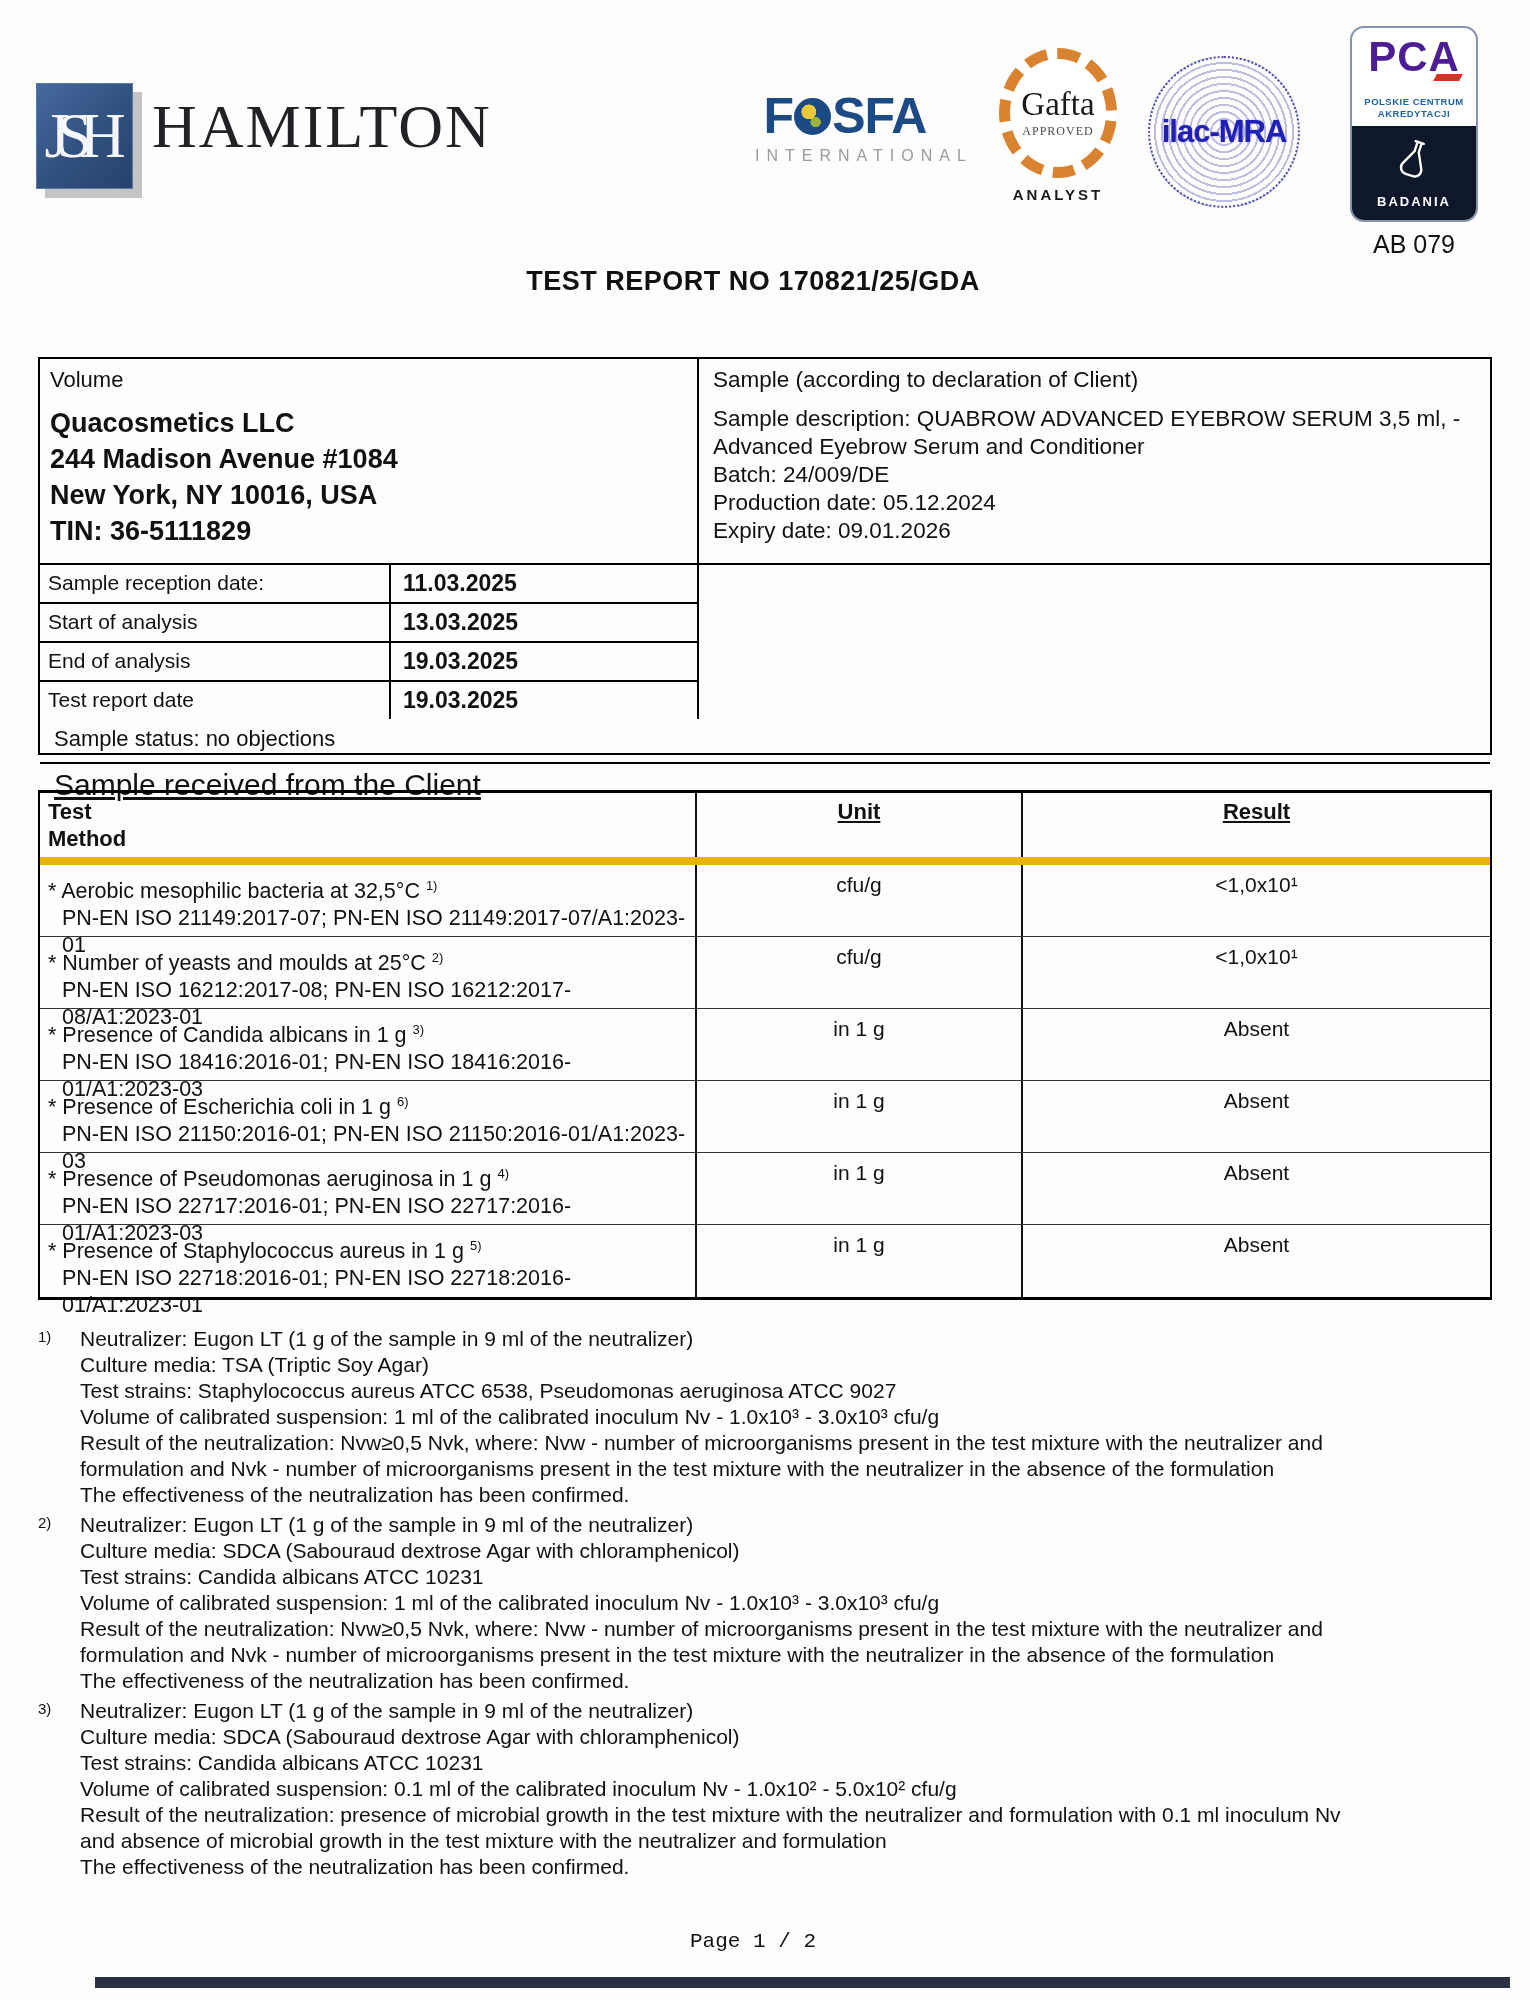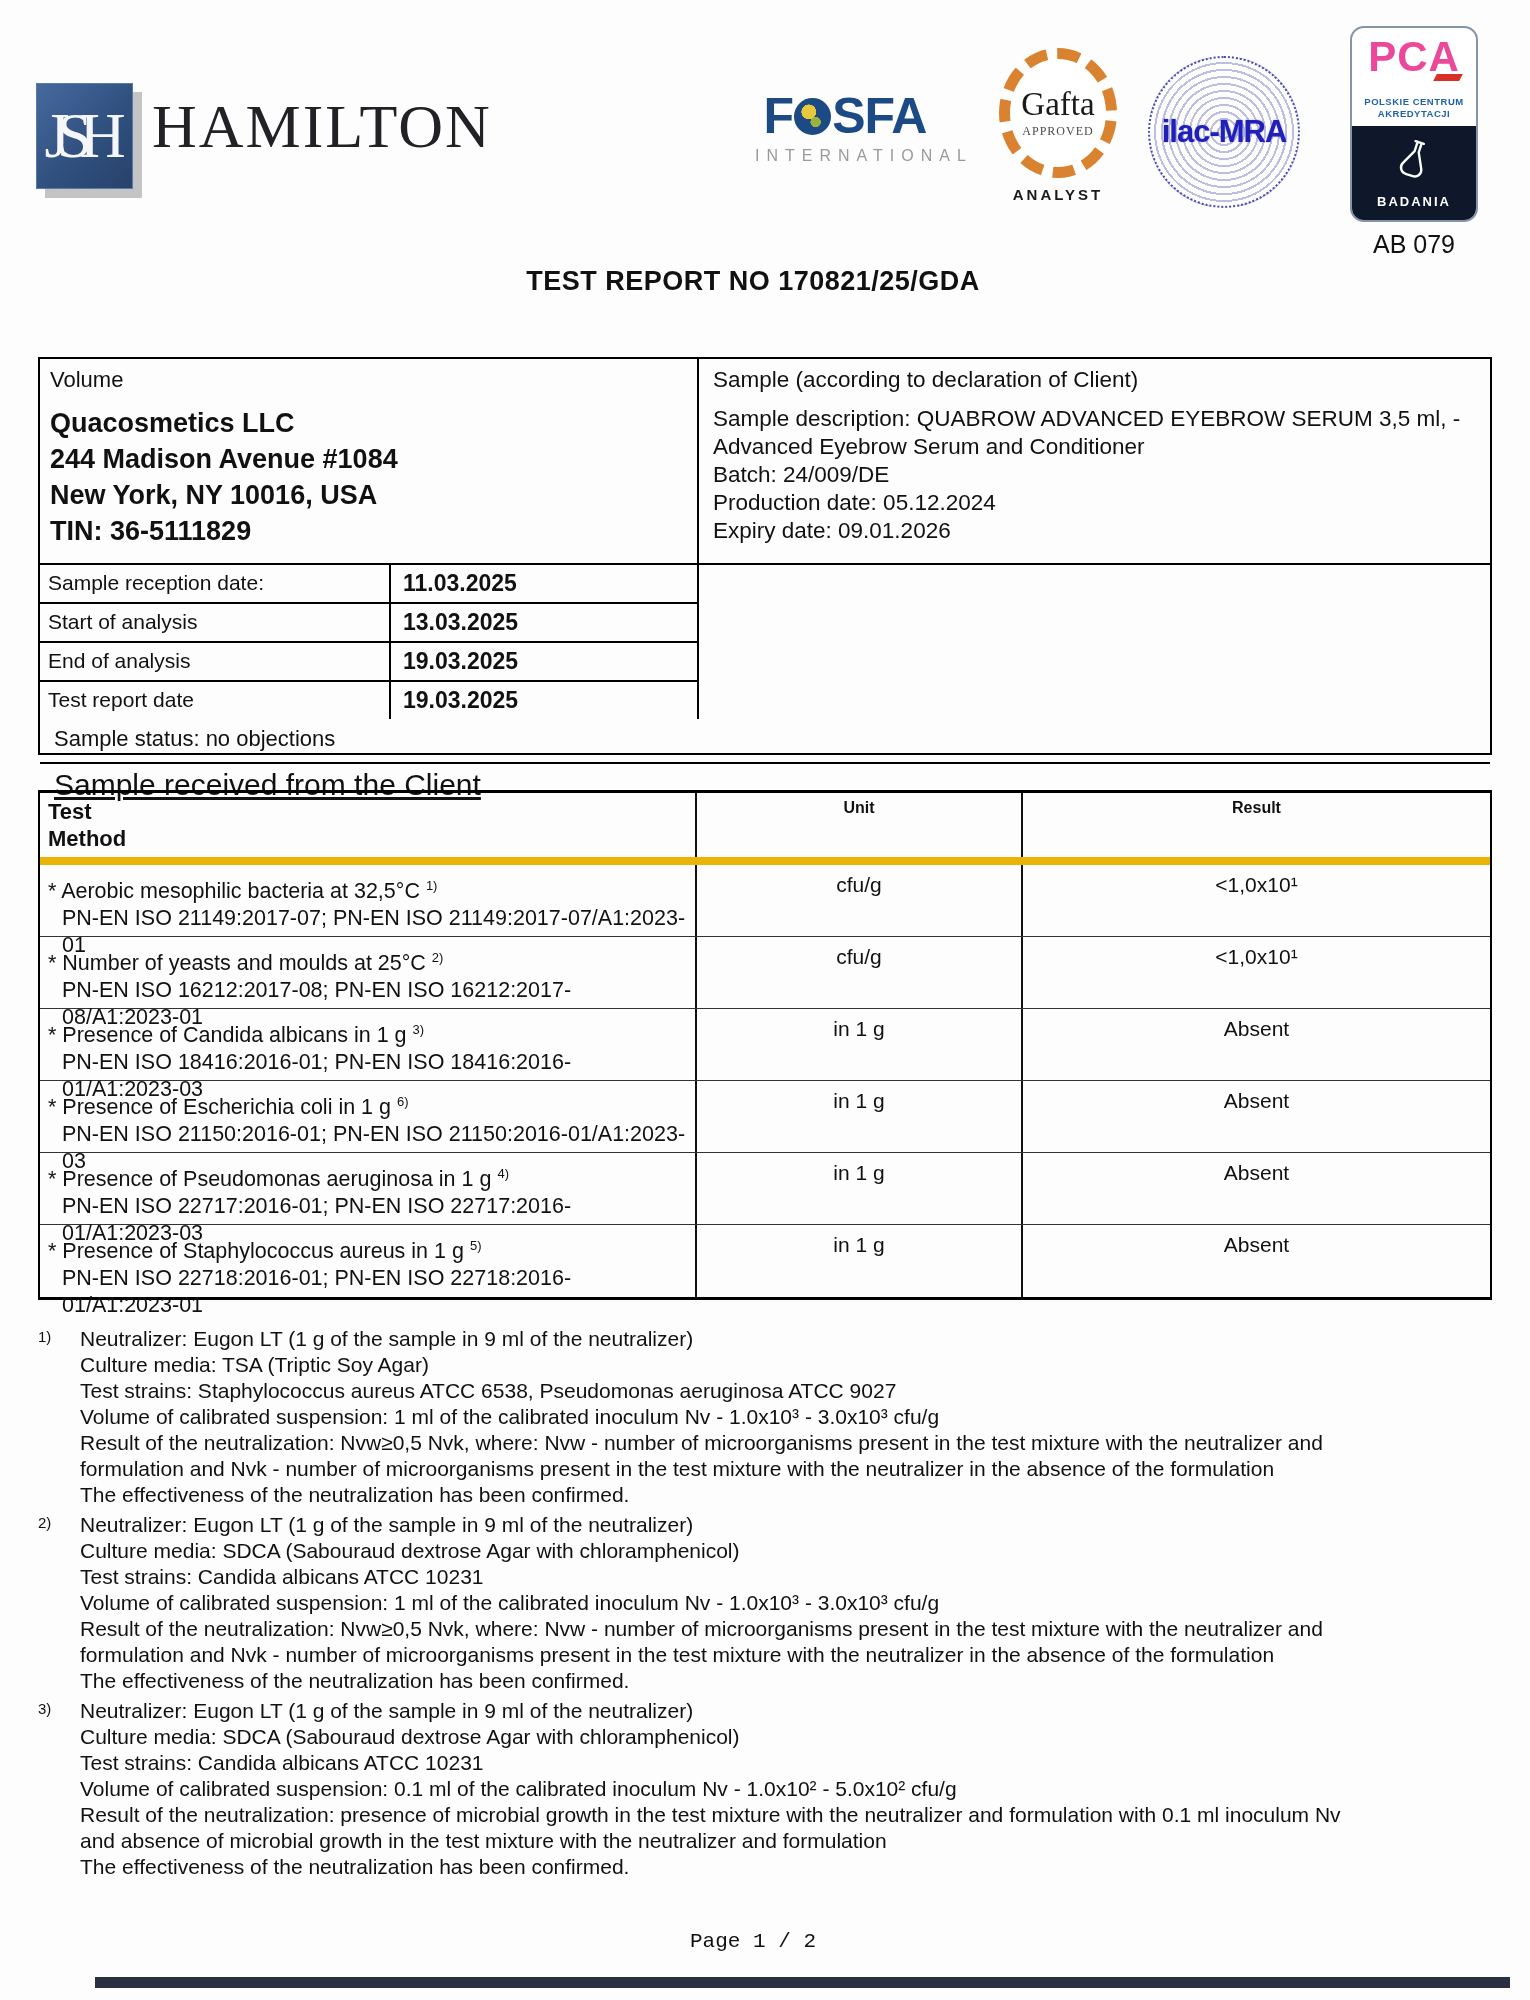--- a/index.html
+++ b/index.html
@@ -51,21 +51,21 @@
   }
   .ilac-text{
     position:absolute; inset:0; display:flex; align-items:center; justify-content:center;
     font-size:31px; font-weight:800; color:#2020b8; text-shadow:0 0 2px rgba(40,40,180,.45); letter-spacing:-1px;
   }
   .pca{
     position:absolute; left:1350px; top:26px; width:128px; height:196px;
     border:2px solid #8494aa; border-radius:14px; background:#fff; overflow:hidden;
     display:flex; flex-direction:column;
   }
-  .pca-acronym{ position:relative; text-align:center; font-size:42px; font-weight:800; color:#ec4899; line-height:50px; margin-top:4px; letter-spacing:1px;}
+  .pca-acronym{ position:relative; text-align:center; font-size:42px; font-weight:800; color:#4c1d95; line-height:50px; margin-top:4px; letter-spacing:1px;}
   .pca-red{ position:absolute; right:15px; top:42px; width:26px; height:7px; background:#d93025; transform:skewX(-28deg);}
   .pca-sub{ text-align:center; font-size:9.5px; font-weight:bold; color:#1e63a8; letter-spacing:0.5px; line-height:12px; margin-top:14px;}
   .pca-panel{
     flex:1; margin-top:6px; background:#0f172a;
     display:flex; flex-direction:column; align-items:center; justify-content:center; gap:8px;
   }
   .pca-badania{ color:#fff; font-size:13px; font-weight:bold; letter-spacing:2px; margin-bottom:4px;}
   .pca-ab{ position:absolute; left:1344px; top:230px; width:140px; text-align:center; font-size:25px; color:#111;}
   
   .report-title{
@@ -99,21 +99,21 @@
   
   .test-table{
     position:absolute; left:38px; top:790px; width:1454px;
     border:2px solid #000; border-top:3px solid #000; border-bottom:3px solid #000;
   }
   .tt-header{ display:flex; height:72px; border-bottom:8px solid #eab308; font-weight:bold; }
   .tt-c1{ width:657px; border-right:2px solid #111; padding:5px 8px; }
   .tt-c2{ width:326px; border-right:2px solid #111; text-align:center; padding-top:6px; }
   .tt-c3{ flex:1; text-align:center; padding-top:6px; }
   .tt-header .tt-c1 div{ font-size:22px; line-height:27px; }
-  .tt-header .tt-c2, .tt-header .tt-c3{ font-size:16px; }
+  .tt-header .tt-c2, .tt-header .tt-c3{ font-size:22px;text-decoration:underline; }
   .tt-row{ display:flex; height:72px; border-bottom:1.5px solid #333; }
   .tt-row:last-child{ border-bottom:none; }
   .tt-name{ font-size:21.5px; line-height:27px; padding-top:2px; }
   .tt-name sup{ font-size:13px; }
   .tt-method{ font-size:21.5px; line-height:27px; padding-left:14px; }
   .tt-unit, .tt-result{ font-size:21px; padding-top:8px; }
   
   .footnotes{ position:absolute; left:38px; top:1326px; width:1465px; }
   .fn{ display:flex; margin-bottom:4px; }
   .fn-marker{ width:42px; font-size:15px; padding-top:2px; }

